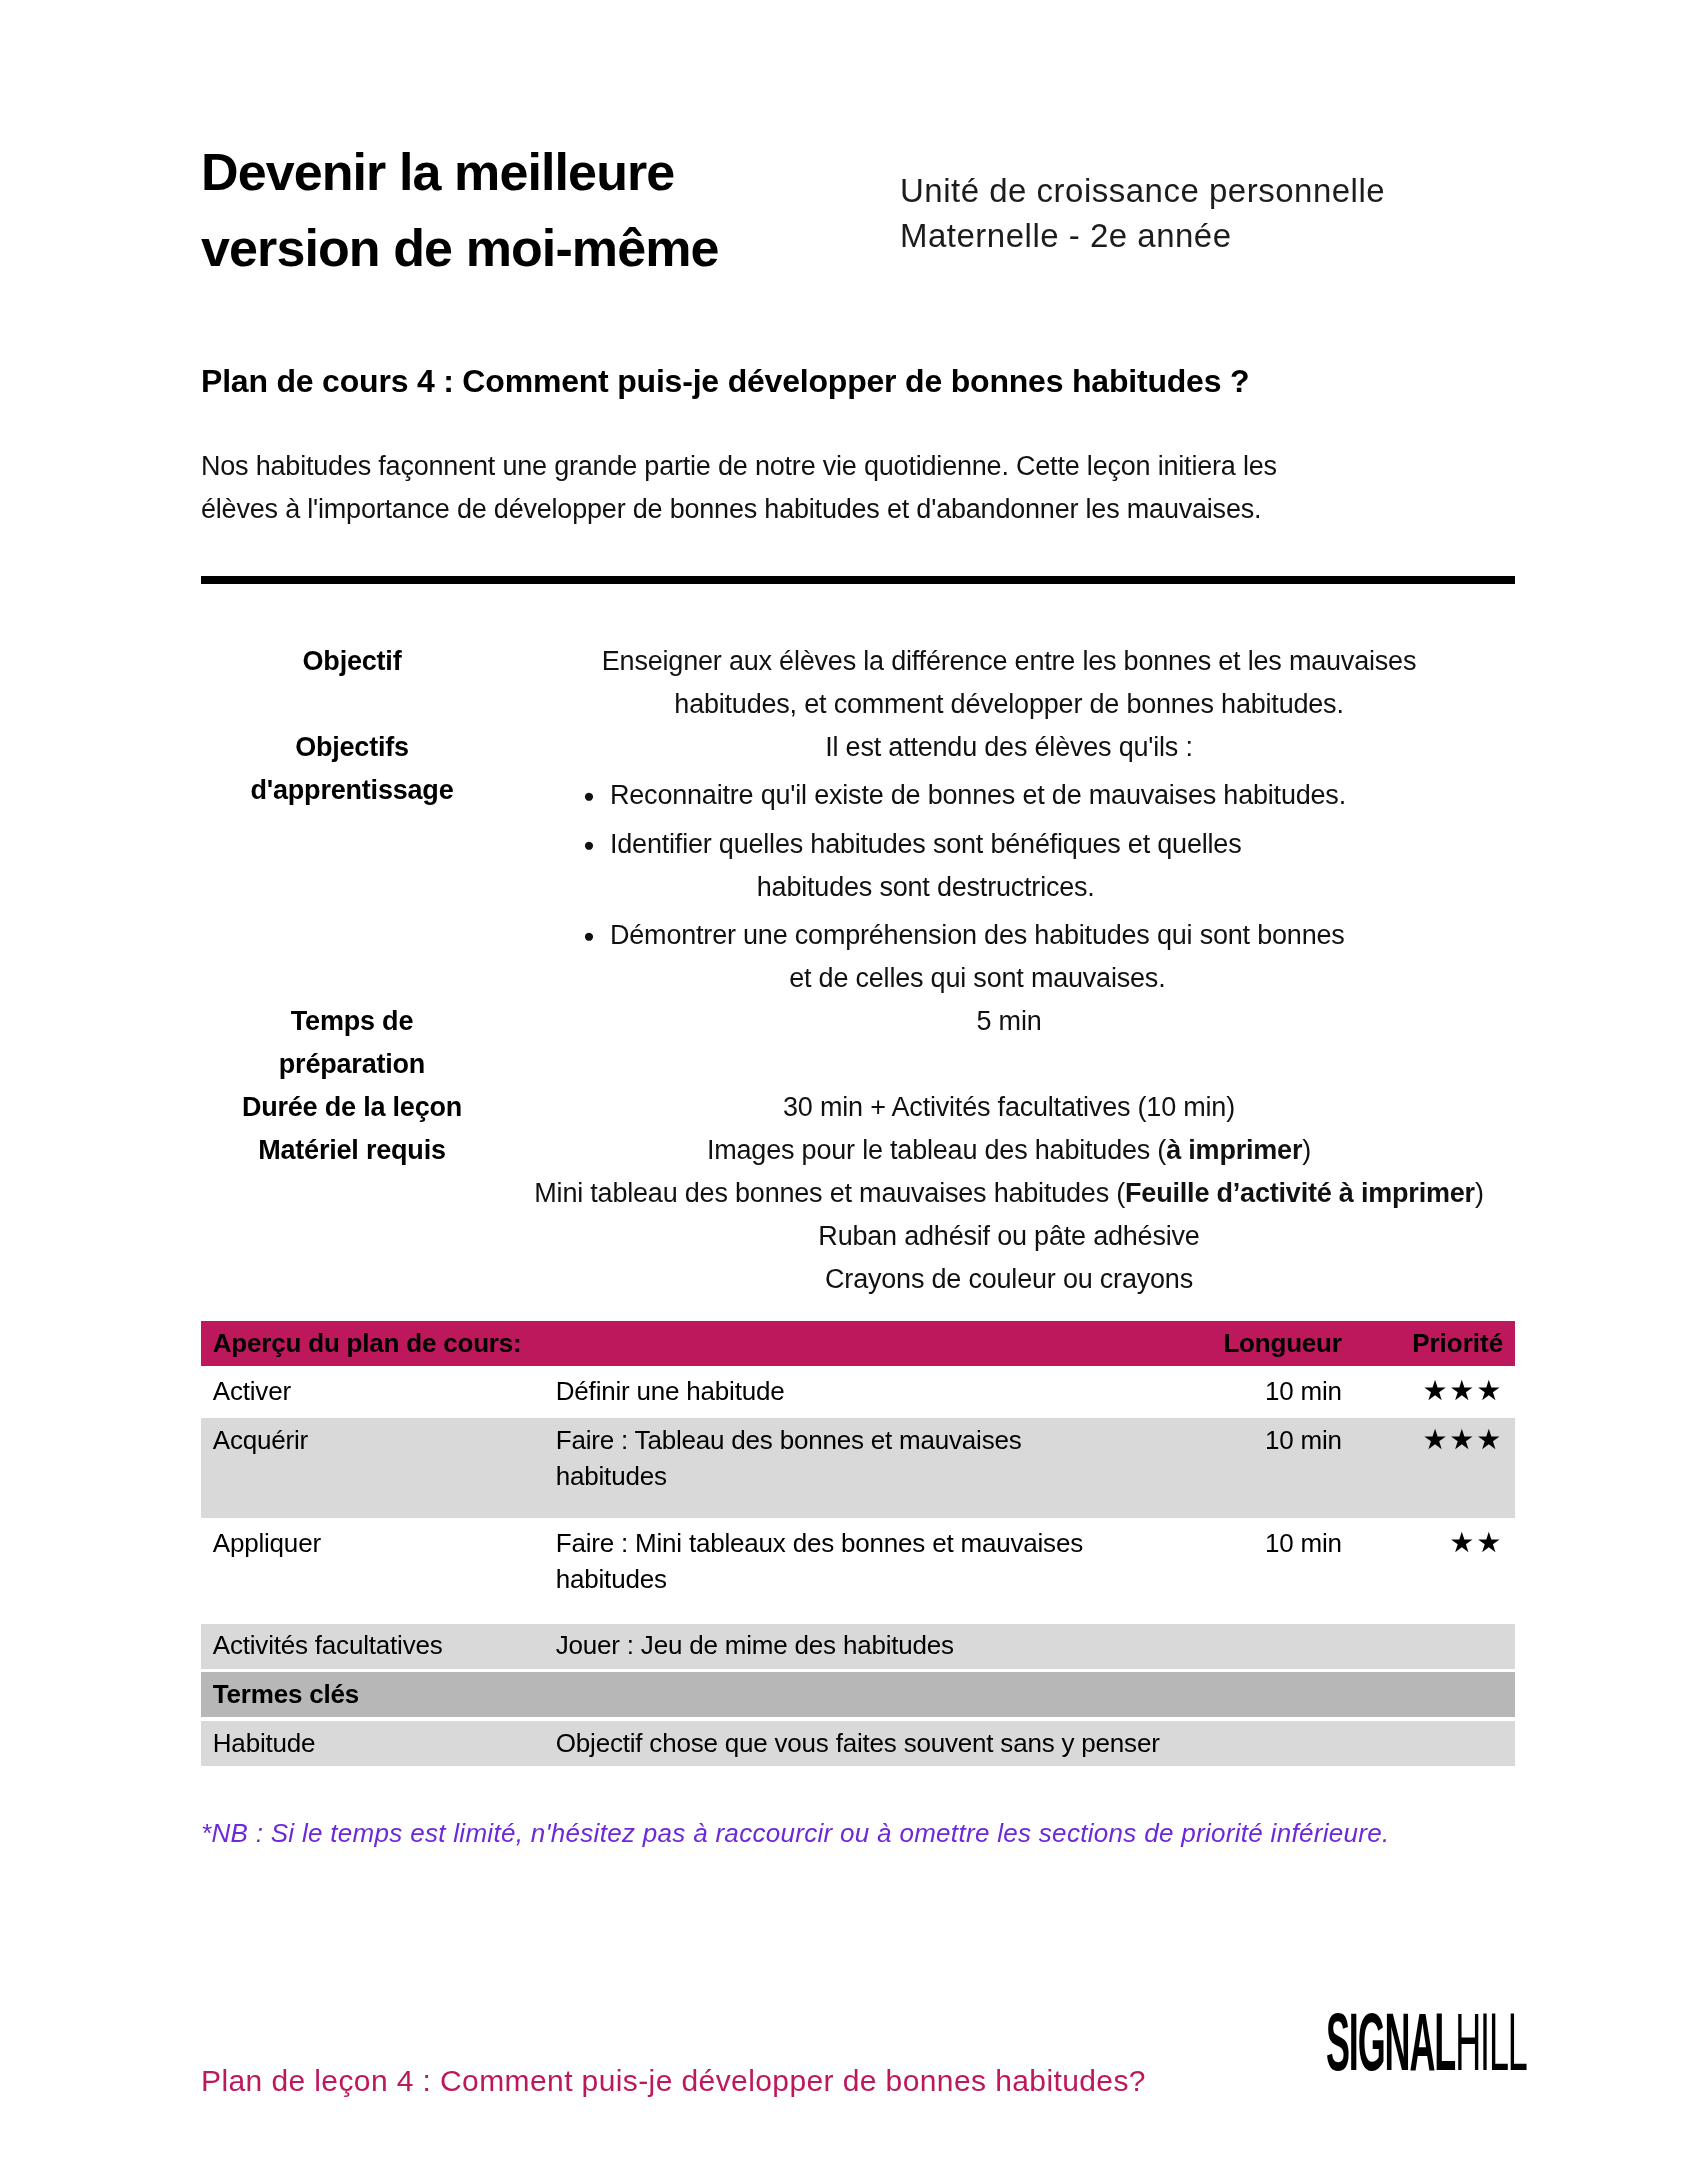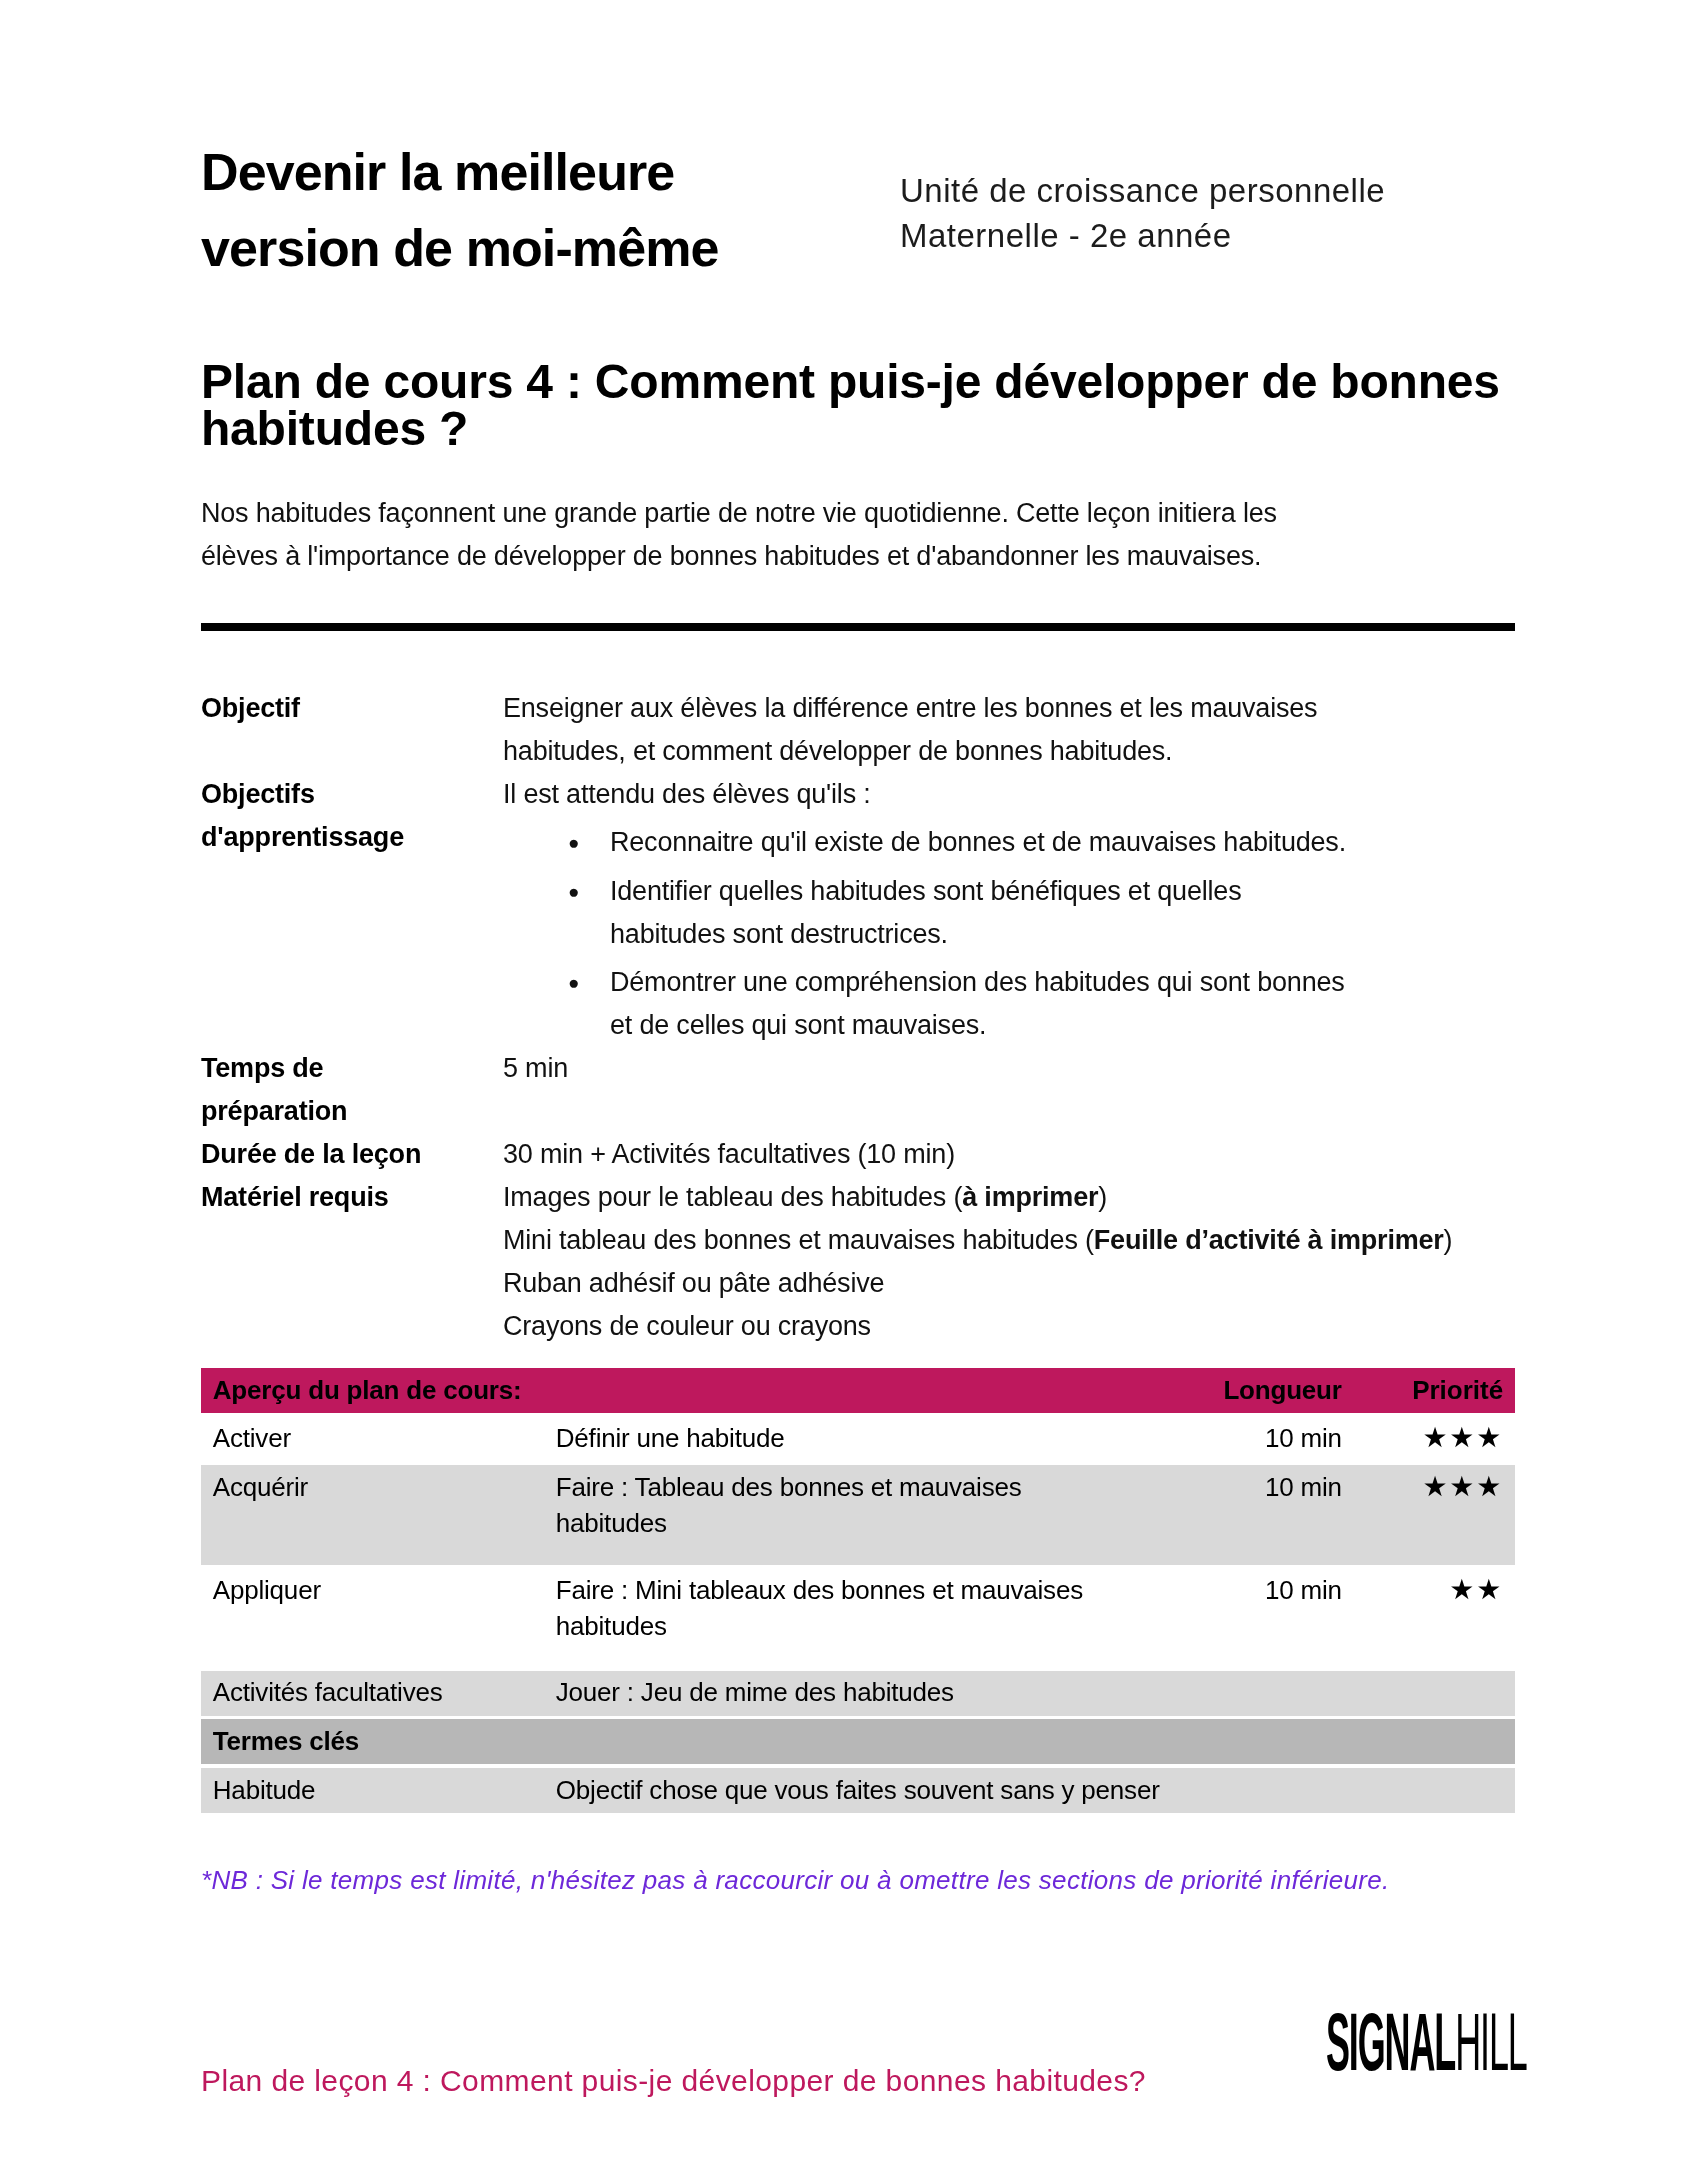--- a/index.html
+++ b/index.html
@@ -22,32 +22,32 @@
   }
   .unit-block {
     margin-left:auto; width:615px; margin-top:5.4px;
     font-size:33px; line-height:45px; font-weight:400; color:#1c1c1c;
     letter-spacing:0.5px;
   }
 
   
   .lesson-h {
     margin-top:72px;
-    font-size:48px; line-height:47px; font-weight:700; letter-spacing:-0.2px;
+    font-size:32px; line-height:47px; font-weight:700; letter-spacing:-0.2px;
   }
   .intro {
     margin-top:40px;
     font-size:27px; line-height:43px; letter-spacing:-0.2px; color:#111;
   }
 
   
   .rule { margin-top:45px; height:8.1px; background:#000; }
 
   
-  .details { margin-top:56px; font-size:27px; line-height:43px; letter-spacing:-0.2px; color:#111; }
+  .details { margin-top:56px; font-size:27px; line-height:43px; letter-spacing:-0.2px; color:#111;text-align:center; }
   .drow { display:grid; grid-template-columns:302px 1fr; }
   .dlabel { font-weight:700; color:#000; }
   .bullet { display:flex; margin-top:5.4px; padding-left:65px; }
   .bullet .dot { width:42px; flex:0 0 42px; font-size:19px; line-height:43px; }
   .materials div.mline { }
 
   
   .ptable { margin-top:20px; font-size:26px; line-height:36px; letter-spacing:-0.2px; }
   .prow { display:grid; grid-template-columns:27% 50.5% 10% 12.5%; margin-bottom:3.6px; }
   .prow > div { padding:3.6px 0 5.4px 0; }

